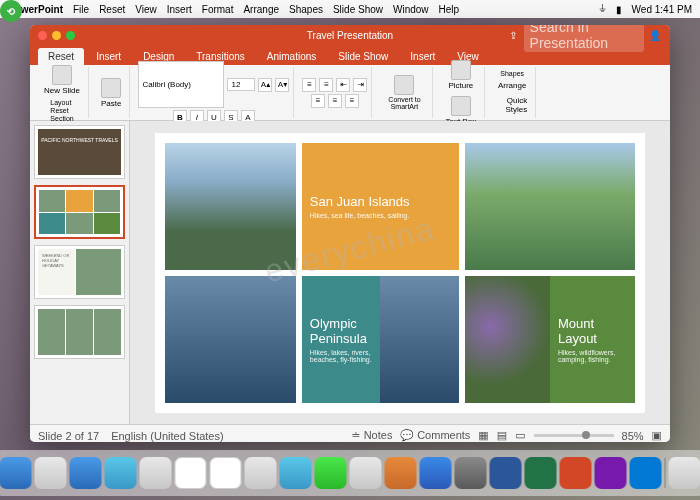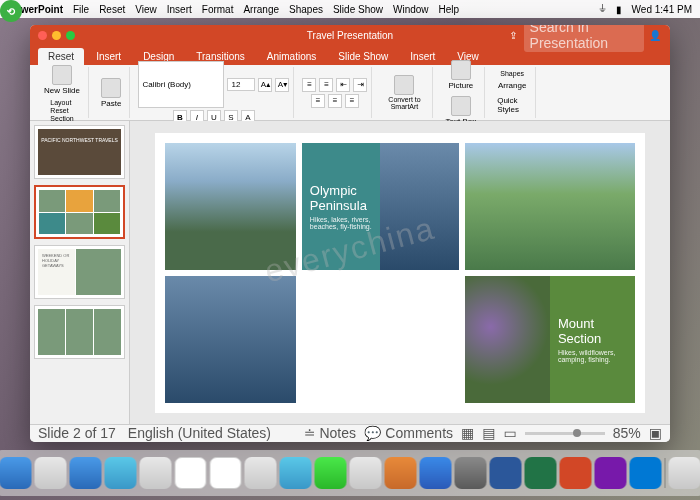--- a/index.html
+++ b/index.html
@@ -39,21 +39,21 @@
 .tile.water{background:linear-gradient(180deg,#6a8aaa 0%,#4a6a8a 50%,#2a4a6a 100%)}
 .tile.pano{grid-column:3;grid-row:1;background:linear-gradient(180deg,#a8c8e8 0%,#7aaa6a 40%,#4a7a4a 100%)}
 .col12{grid-column:1;grid-row:1/3;display:grid;grid-template-rows:1fr 1fr;gap:6px}
 .col22{grid-column:2;grid-row:1/3;display:grid;grid-template-rows:1fr 1fr;gap:6px}
 .sub2{display:grid;grid-template-columns:1fr 1fr;}
 .text-tile{padding:8px;color:#fff;display:flex;flex-direction:column;justify-content:center}
 .text-tile h3{font-size:13px;font-weight:400;margin-bottom:3px}
 .text-tile p{font-size:7px;opacity:0.9}
 .t-orange{background:#e8a33d}.t-teal{background:#3d8a8a}.t-green{background:#5a8a3d}
 .tile.flowers{background:radial-gradient(circle at 30% 40%,#8a6aaa 0%,#4a6a3a 60%)}
-.statusbar{height:18px;background:#f5f5f5;border-top:1px solid #ccc;display:flex;align-items:flex-start;padding:0 8px;font-size:14px;color:#555;gap:12px}
+.statusbar{height:18px;background:#f5f5f5;border-top:1px solid #ccc;display:flex;align-items:flex-end;padding:0 8px;font-size:11px;color:#555;gap:12px}
 .statusbar-right{margin-left:auto;display:flex;gap:8px;align-items:center}
 .zoom-slider{width:80px;height:3px;background:#ccc;position:relative}
 .zoom-slider::after{content:'';position:absolute;width:8px;height:8px;background:#888;border-radius:50%;top:-3px;left:60%}
 .dock{position:absolute;bottom:4px;left:50%;transform:translateX(-50%);height:46px;background:rgba(230,230,230,0.55);border-radius:10px;display:flex;align-items:center;padding:0 8px;gap:3px;backdrop-filter:blur(10px)}
 .dock-icon{width:32px;height:32px;border-radius:7px;position:relative}
 .d1{background:linear-gradient(180deg,#4a9ae8,#2a6ab8)}.d2{background:linear-gradient(180deg,#e8e8e8,#c8c8c8)}
 .d3{background:#fff;border:1px solid #ccc}.d4{background:linear-gradient(180deg,#5ac8e8,#3a98c8)}.d6{background:linear-gradient(180deg,#4ae84a,#2ab82a)}
 .d7{background:linear-gradient(180deg,#e88a3a,#c86a2a)}.d8{background:linear-gradient(180deg,#8a8a8a,#5a5a5a)}
 .d9{background:linear-gradient(180deg,#3a8ae8,#2a5ab8)}.d10{background:#2b579a}.d11{background:#217346}
 .d12{background:#d24726}.d13{background:#7719aa}.d14{background:#0078d4}
@@ -178,21 +178,21 @@
       </div>
     </div>
     <div class="ribbon-group">
       <div style="display:flex;flex-direction:column;gap:1px;font-size:7px">
         <span>Shapes</span>
       </div>
       <div class="ribbon-btn-lg">
         <span>Arrange</span>
       </div>
       <div class="ribbon-btn-lg">
-        <span style="width:30px;text-align:left">Quick Styles</span>
+        <span style="width:30px;text-align:right">Quick Styles</span>
       </div>
     </div>
   </div>
 
   <div class="content">
     <div class="thumbs">
       <div class="thumb">
         <div style="width:100%;background:#5a4a3a;color:#fff;font-size:5px;text-align:center;padding:8px 2px">PACIFIC NORTHWEST TRAVELS</div>
       </div>
       <div class="thumb active">
@@ -214,33 +214,37 @@
       </div>
     </div>
 
     <div class="canvas">
       <div class="slide">
         <div class="col12">
           <div class="tile mountain"></div>
           <div class="tile water"></div>
         </div>
         <div class="col22">
+          <div class="text-tile t-orange">
+            <h3>San Juan Islands</h3>
+            <p>Hikes, sea life, beaches, sailing.</p>
+          </div>
           <div class="sub2">
             <div class="text-tile t-teal">
               <h3>Olympic Peninsula</h3>
               <p>Hikes, lakes, rivers, beaches, fly-fishing.</p>
             </div>
             <div class="tile water"></div>
           </div>
         </div>
         <div class="tile pano"></div>
         <div class="sub2" style="grid-column:3;grid-row:2">
           <div class="tile flowers"></div>
           <div class="text-tile t-green">
-            <h3>Mount Section</h3>
+            <h3>Mount Layout</h3>
             <p>Hikes, wildflowers, camping, fishing.</p>
           </div>
         </div>
       </div>
     </div>
   </div>
 
   <div class="statusbar">
     <span>Slide 2 of 17</span>
     <span>English (United States)</span>

